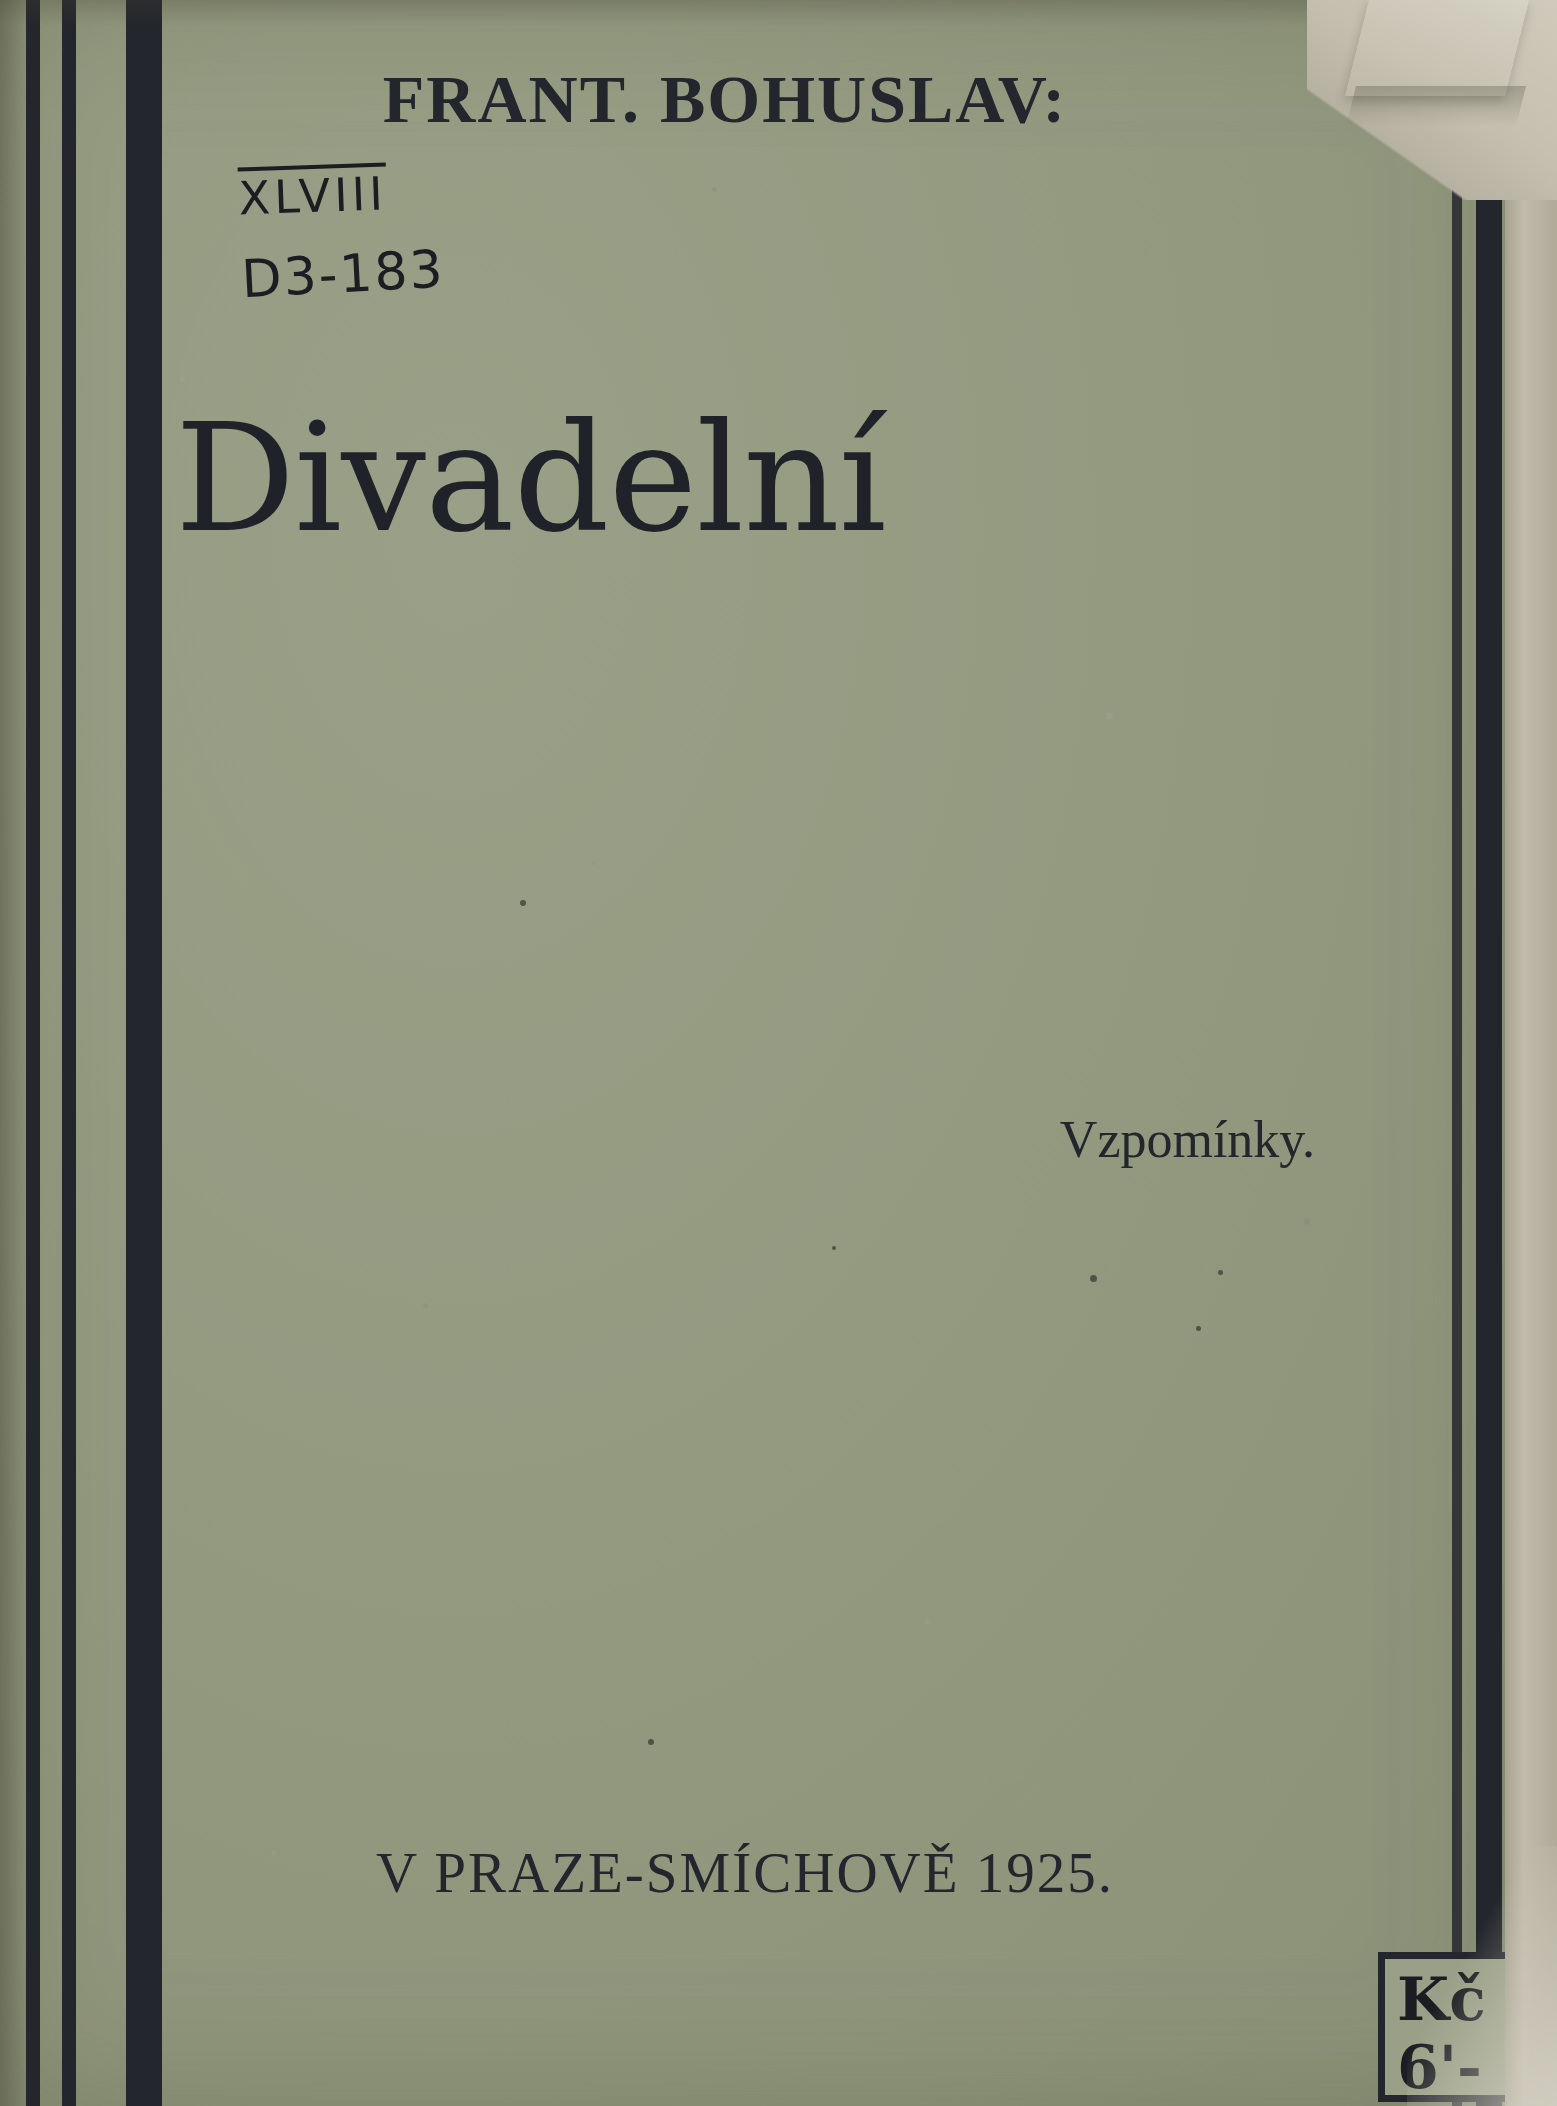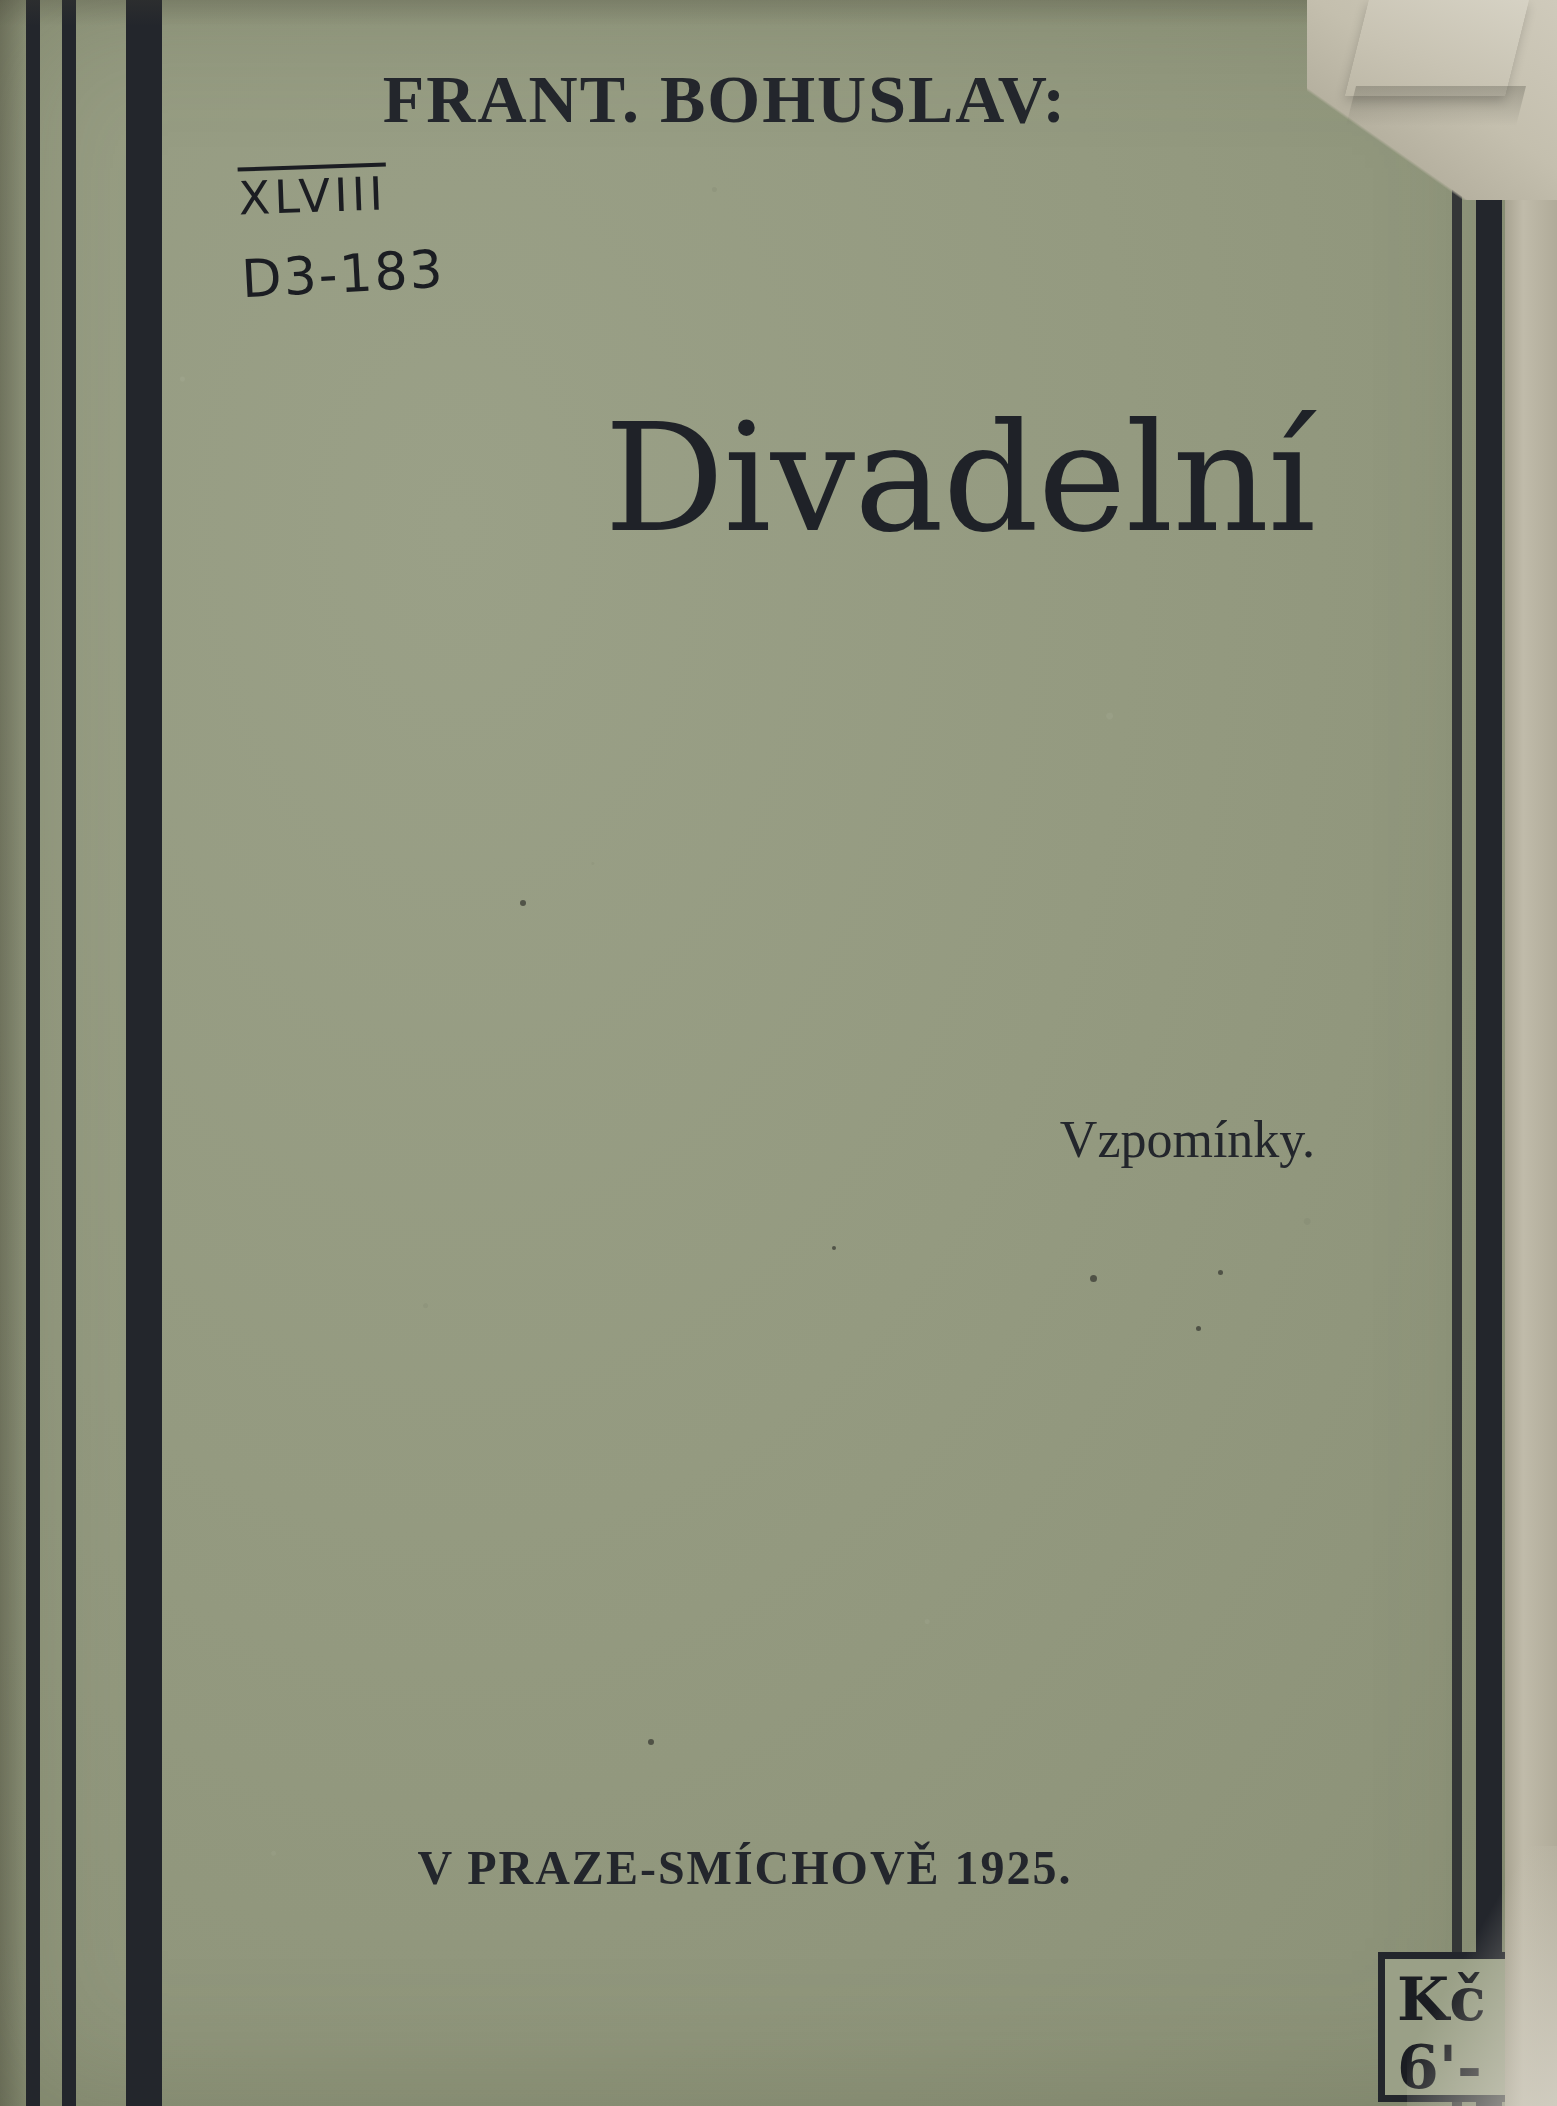--- a/index.html
+++ b/index.html
@@ -102,21 +102,21 @@
     font-size: 68px;
     letter-spacing: 2px;
     color: #23262c;
     white-space: nowrap;
   }
 
   .title {
     position: absolute;
     left: 0;
     width: 1140px;
-    text-align: right;
+    text-align: left;
     color: #1f2228;
     font-family: "DejaVu Serif", serif;
     font-weight: normal;
     font-size: 150px;
     line-height: 1.18;
     letter-spacing: -1px;
   }
   .title-l1 { top: 390px; }
   .title-l2 { top: 565px; }
   .title-l3 { top: 740px; }
@@ -132,22 +132,22 @@
     color: #23262c;
   }
 
   .imprint {
     position: absolute;
     top: 1840px;
     left: 0;
     width: 1140px;
     text-align: center;
     font-family: "Liberation Serif", serif;
-    font-weight: bold;
-    font-size: 48px;
+    font-weight: normal;
+    font-size: 57px;
     letter-spacing: 2px;
     color: #23262c;
     white-space: nowrap;
   }
 
   
   .shelfmark {
     position: absolute;
     left: 240px;
     top: 168px;

